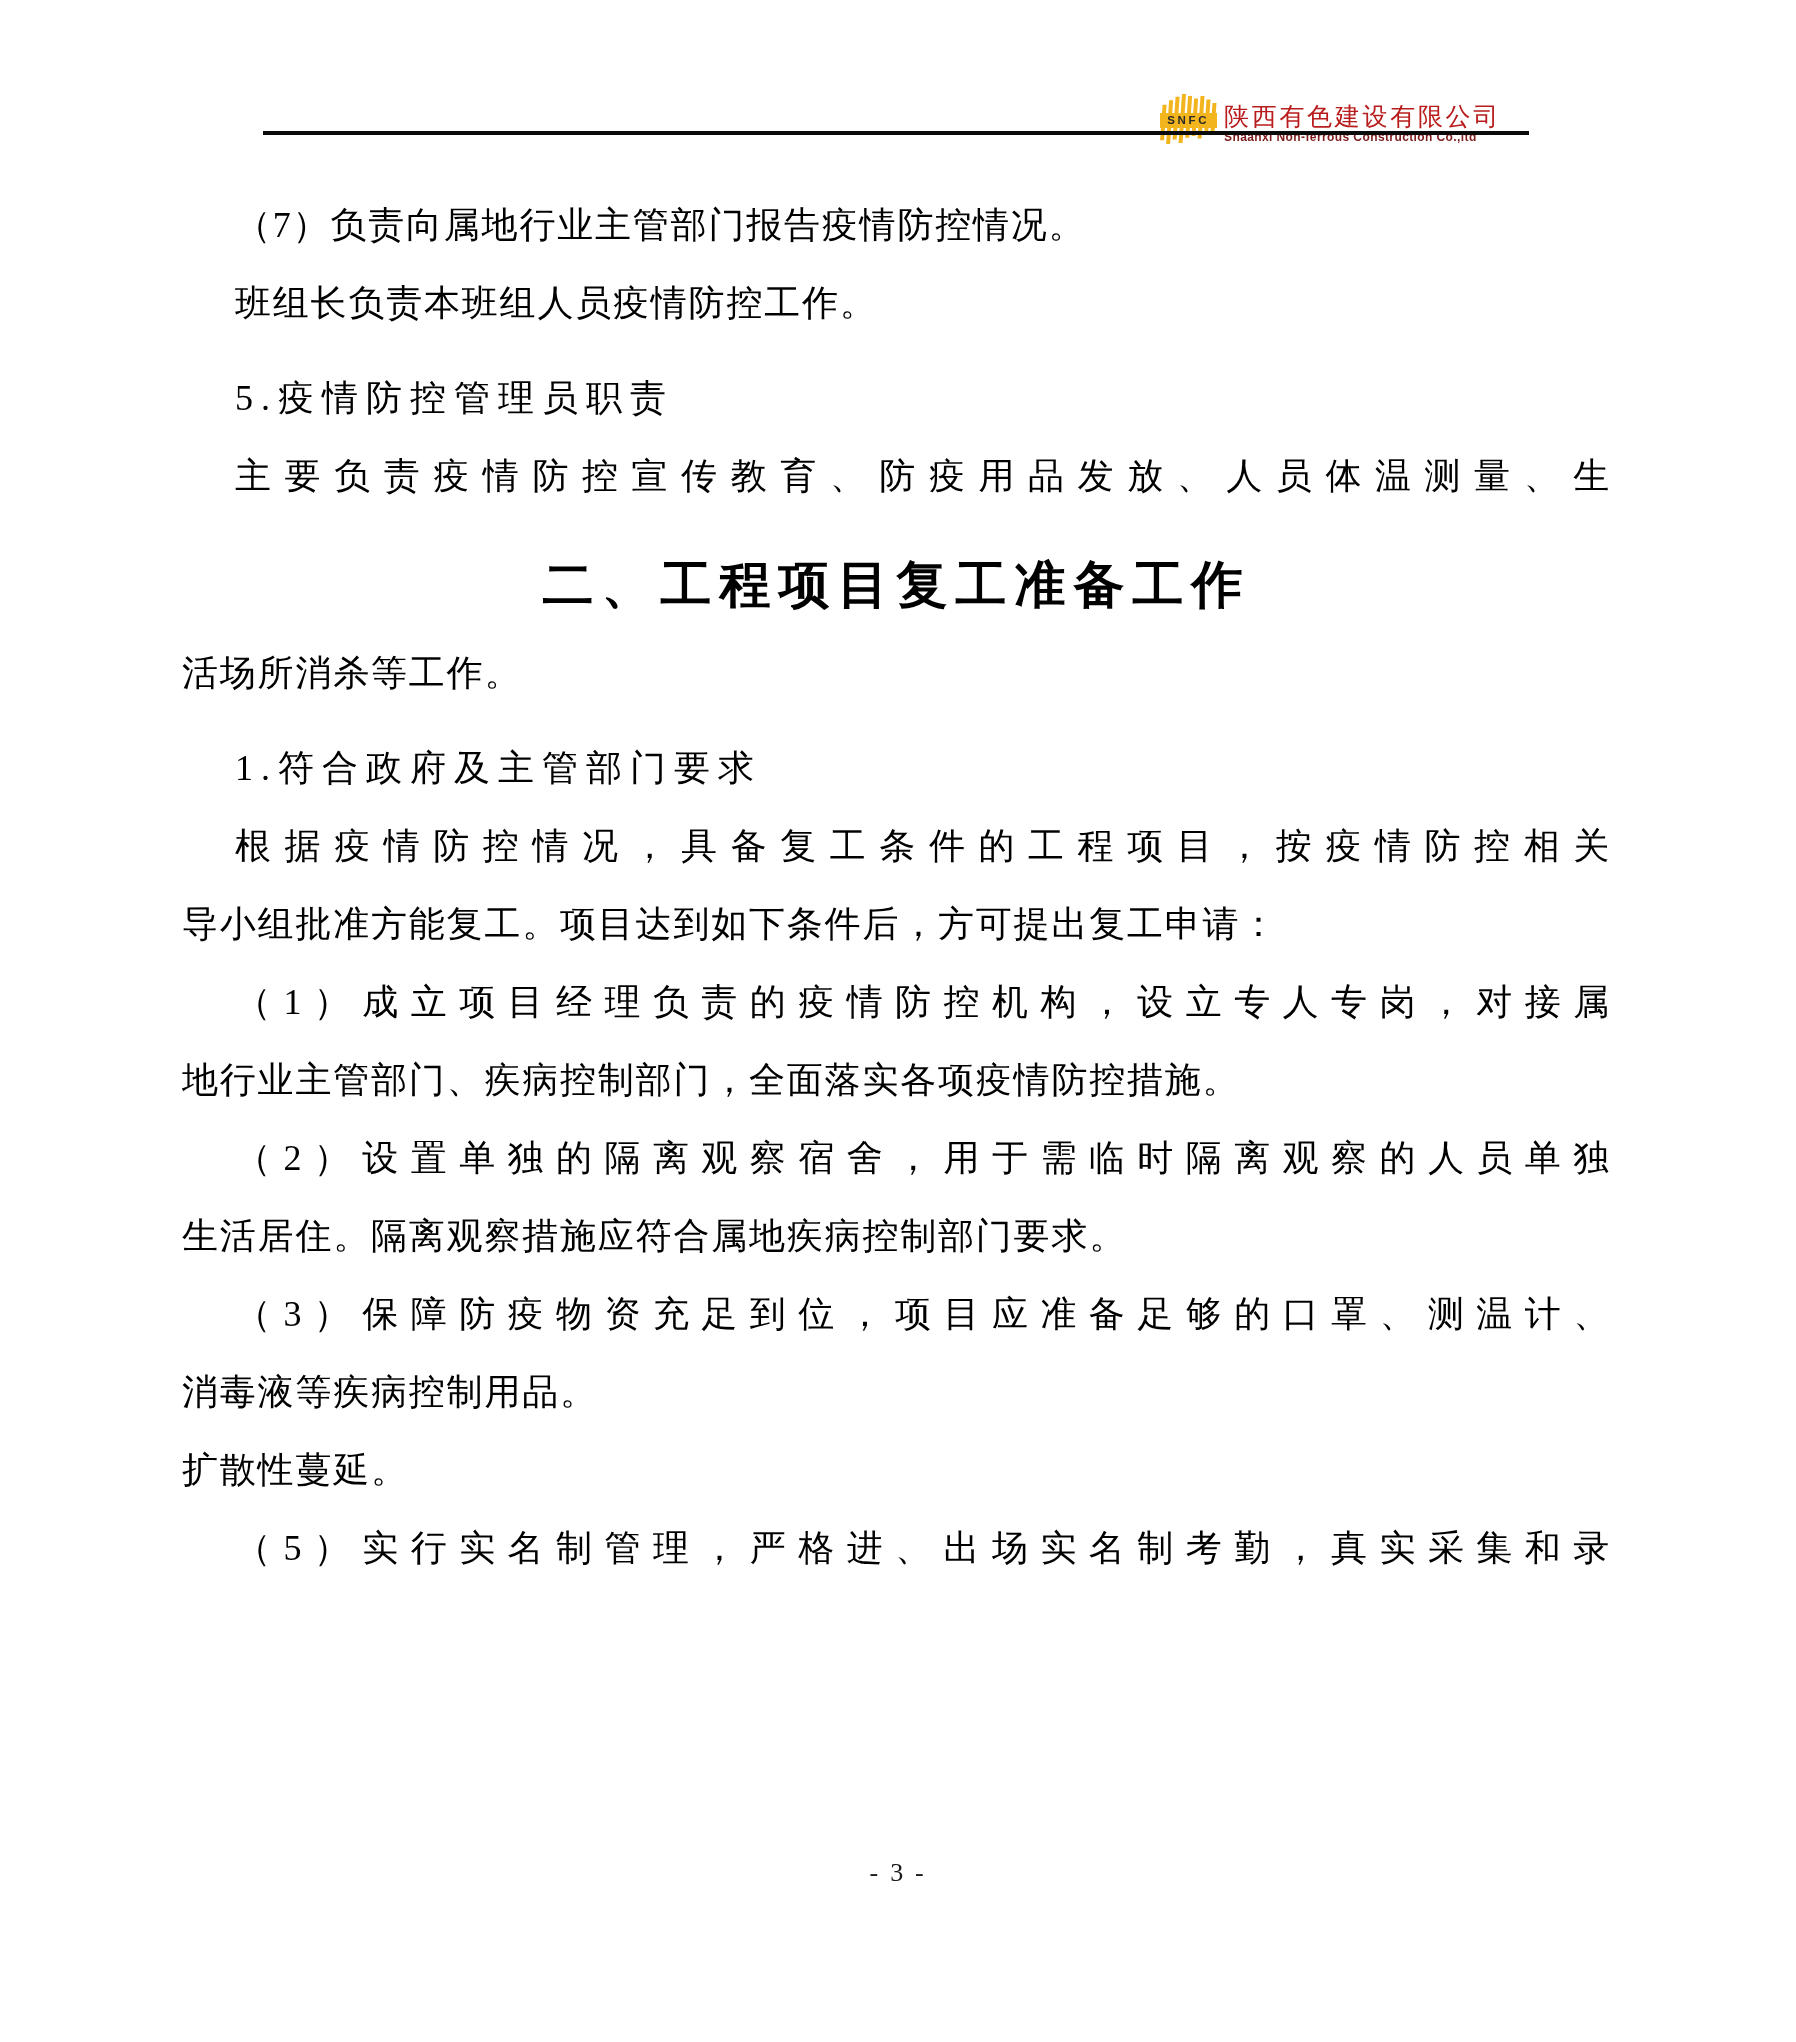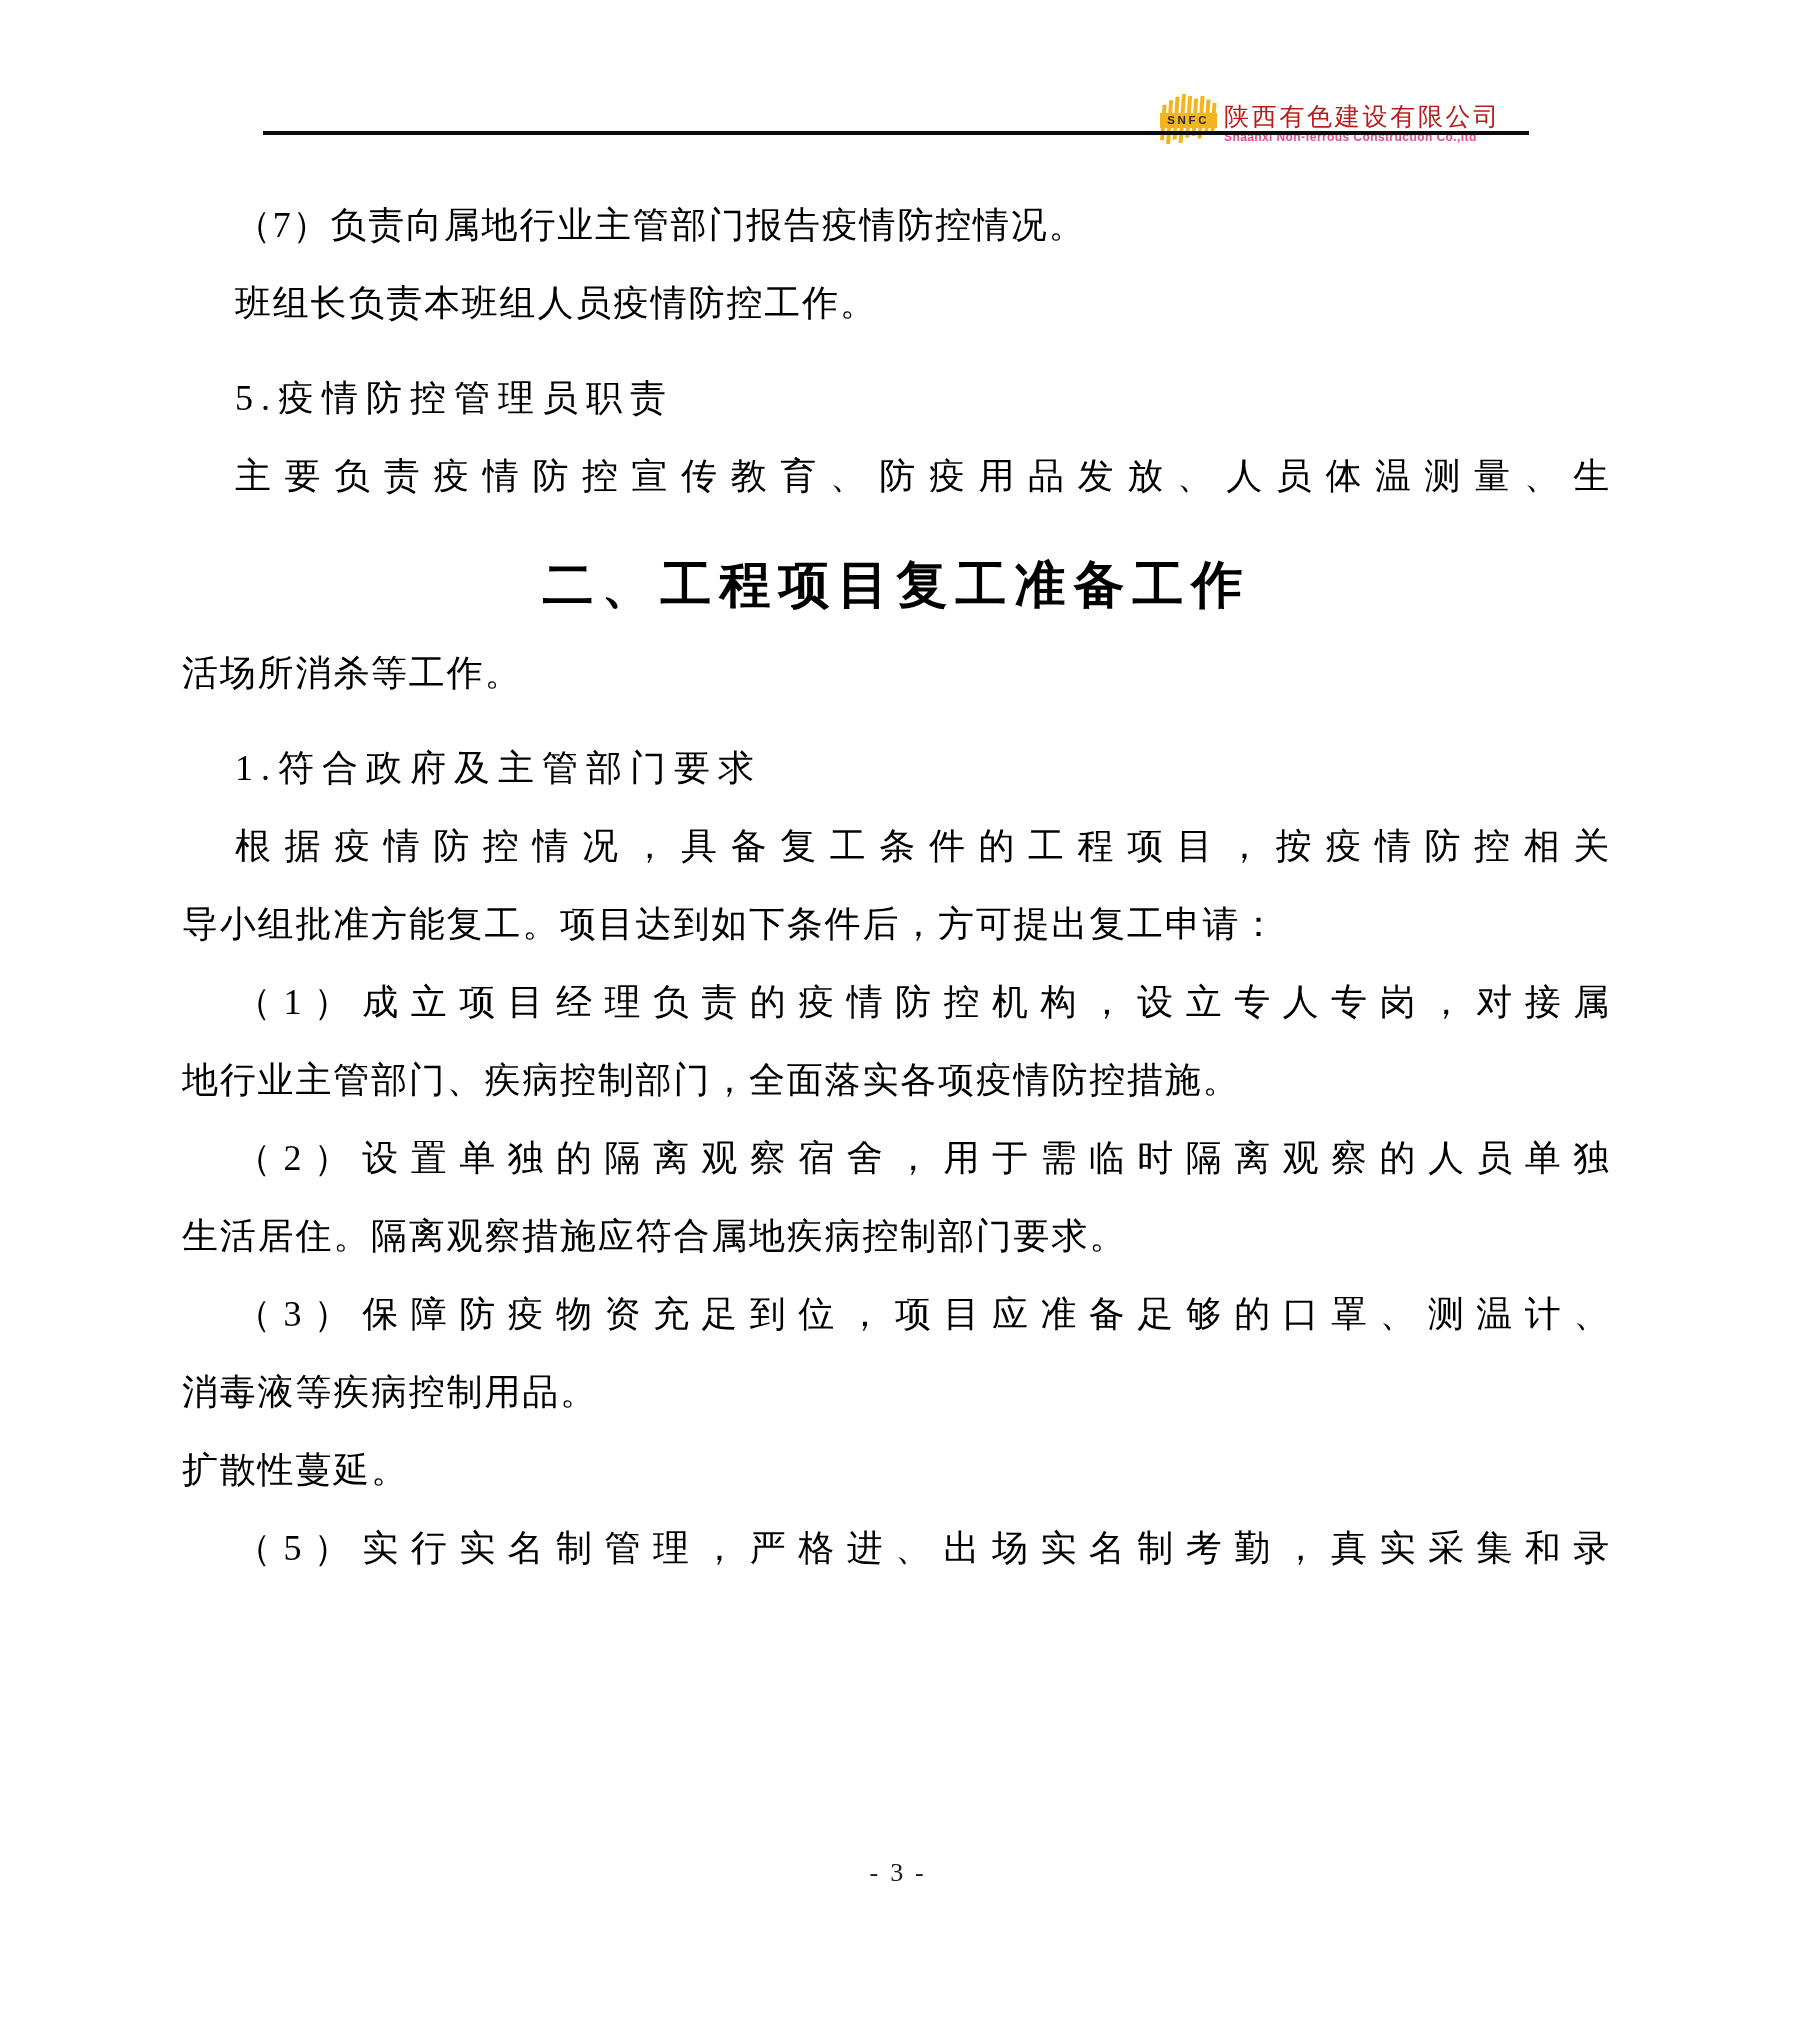--- a/index.html
+++ b/index.html
@@ -30,21 +30,21 @@
     letter-spacing:2.7px; text-align:center; color:#2a2a2a;
   }
   .logo-text { padding-top:12.4px; }
   .company-zh {
     font-family:"Liberation Sans","DejaVu Sans",sans-serif;
     font-size:25px; line-height:26.6px; color:#b91c1c;
     letter-spacing:2.7px; white-space:nowrap;
   }
   .company-en {
     font-family:"Liberation Sans","DejaVu Sans",sans-serif;
-    font-size:12px; line-height:14px; color:#ec4899;
+    font-size:12px; line-height:14px; color:#7f1d1d;
     font-weight:bold; letter-spacing:0.4px; white-space:nowrap;
   }
 
   
   .content { position:absolute; left:182px; top:186px; width:1429px; }
   .ln {
     font-size:36px; line-height:78px; height:78px;
     letter-spacing:1.8px; white-space:nowrap;
   }
   .indent { padding-left:53px; }

